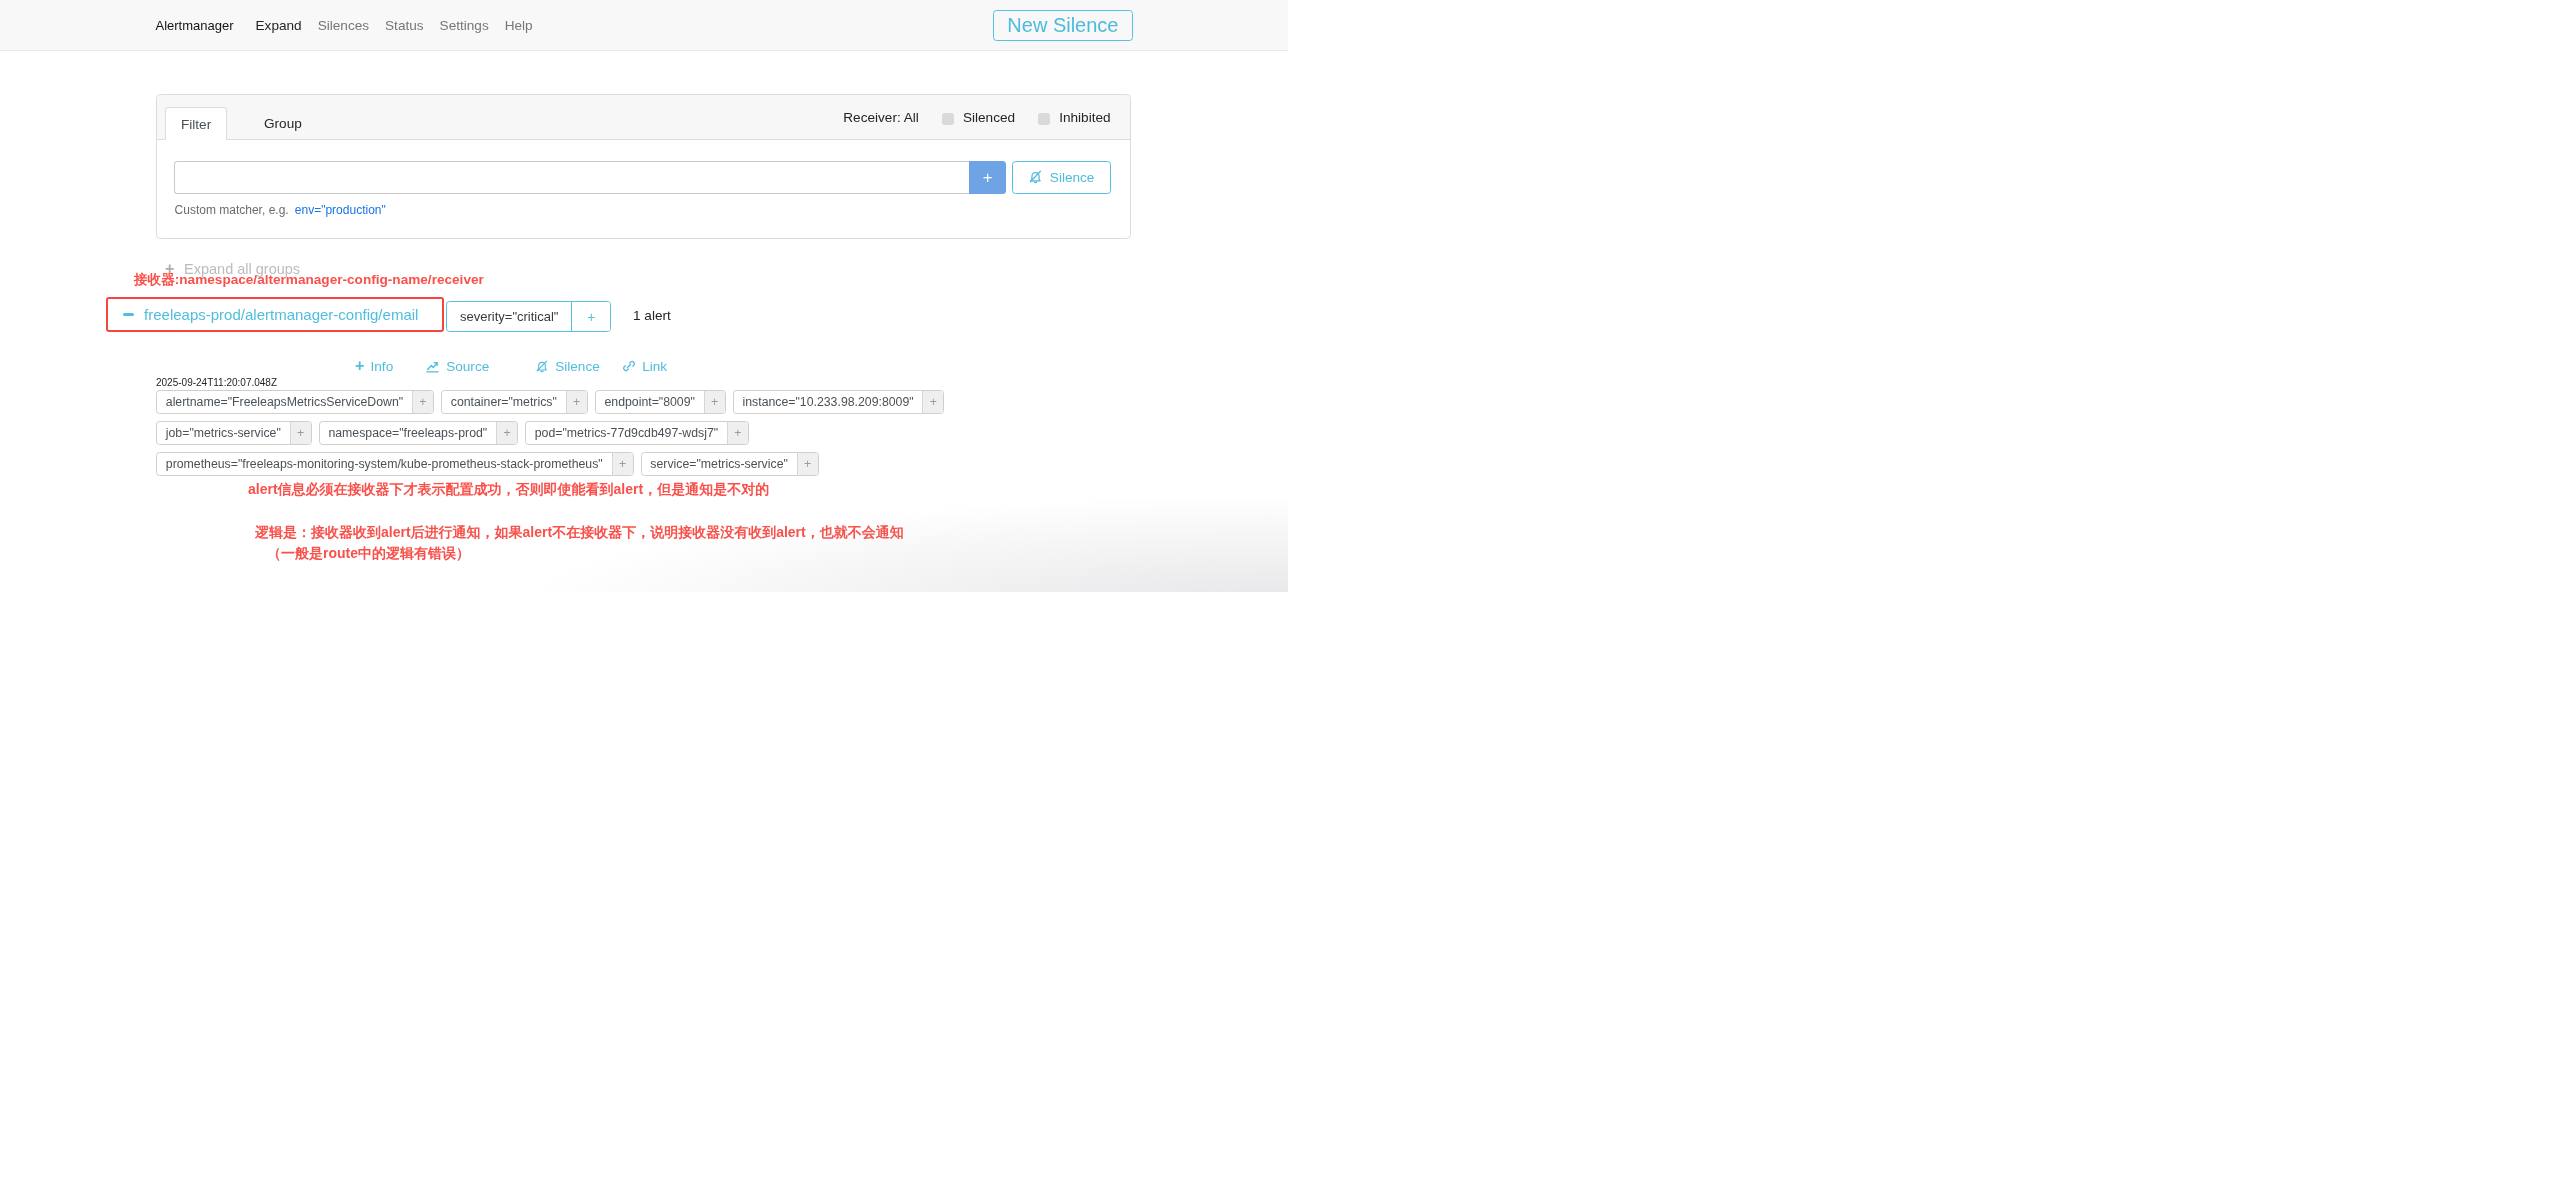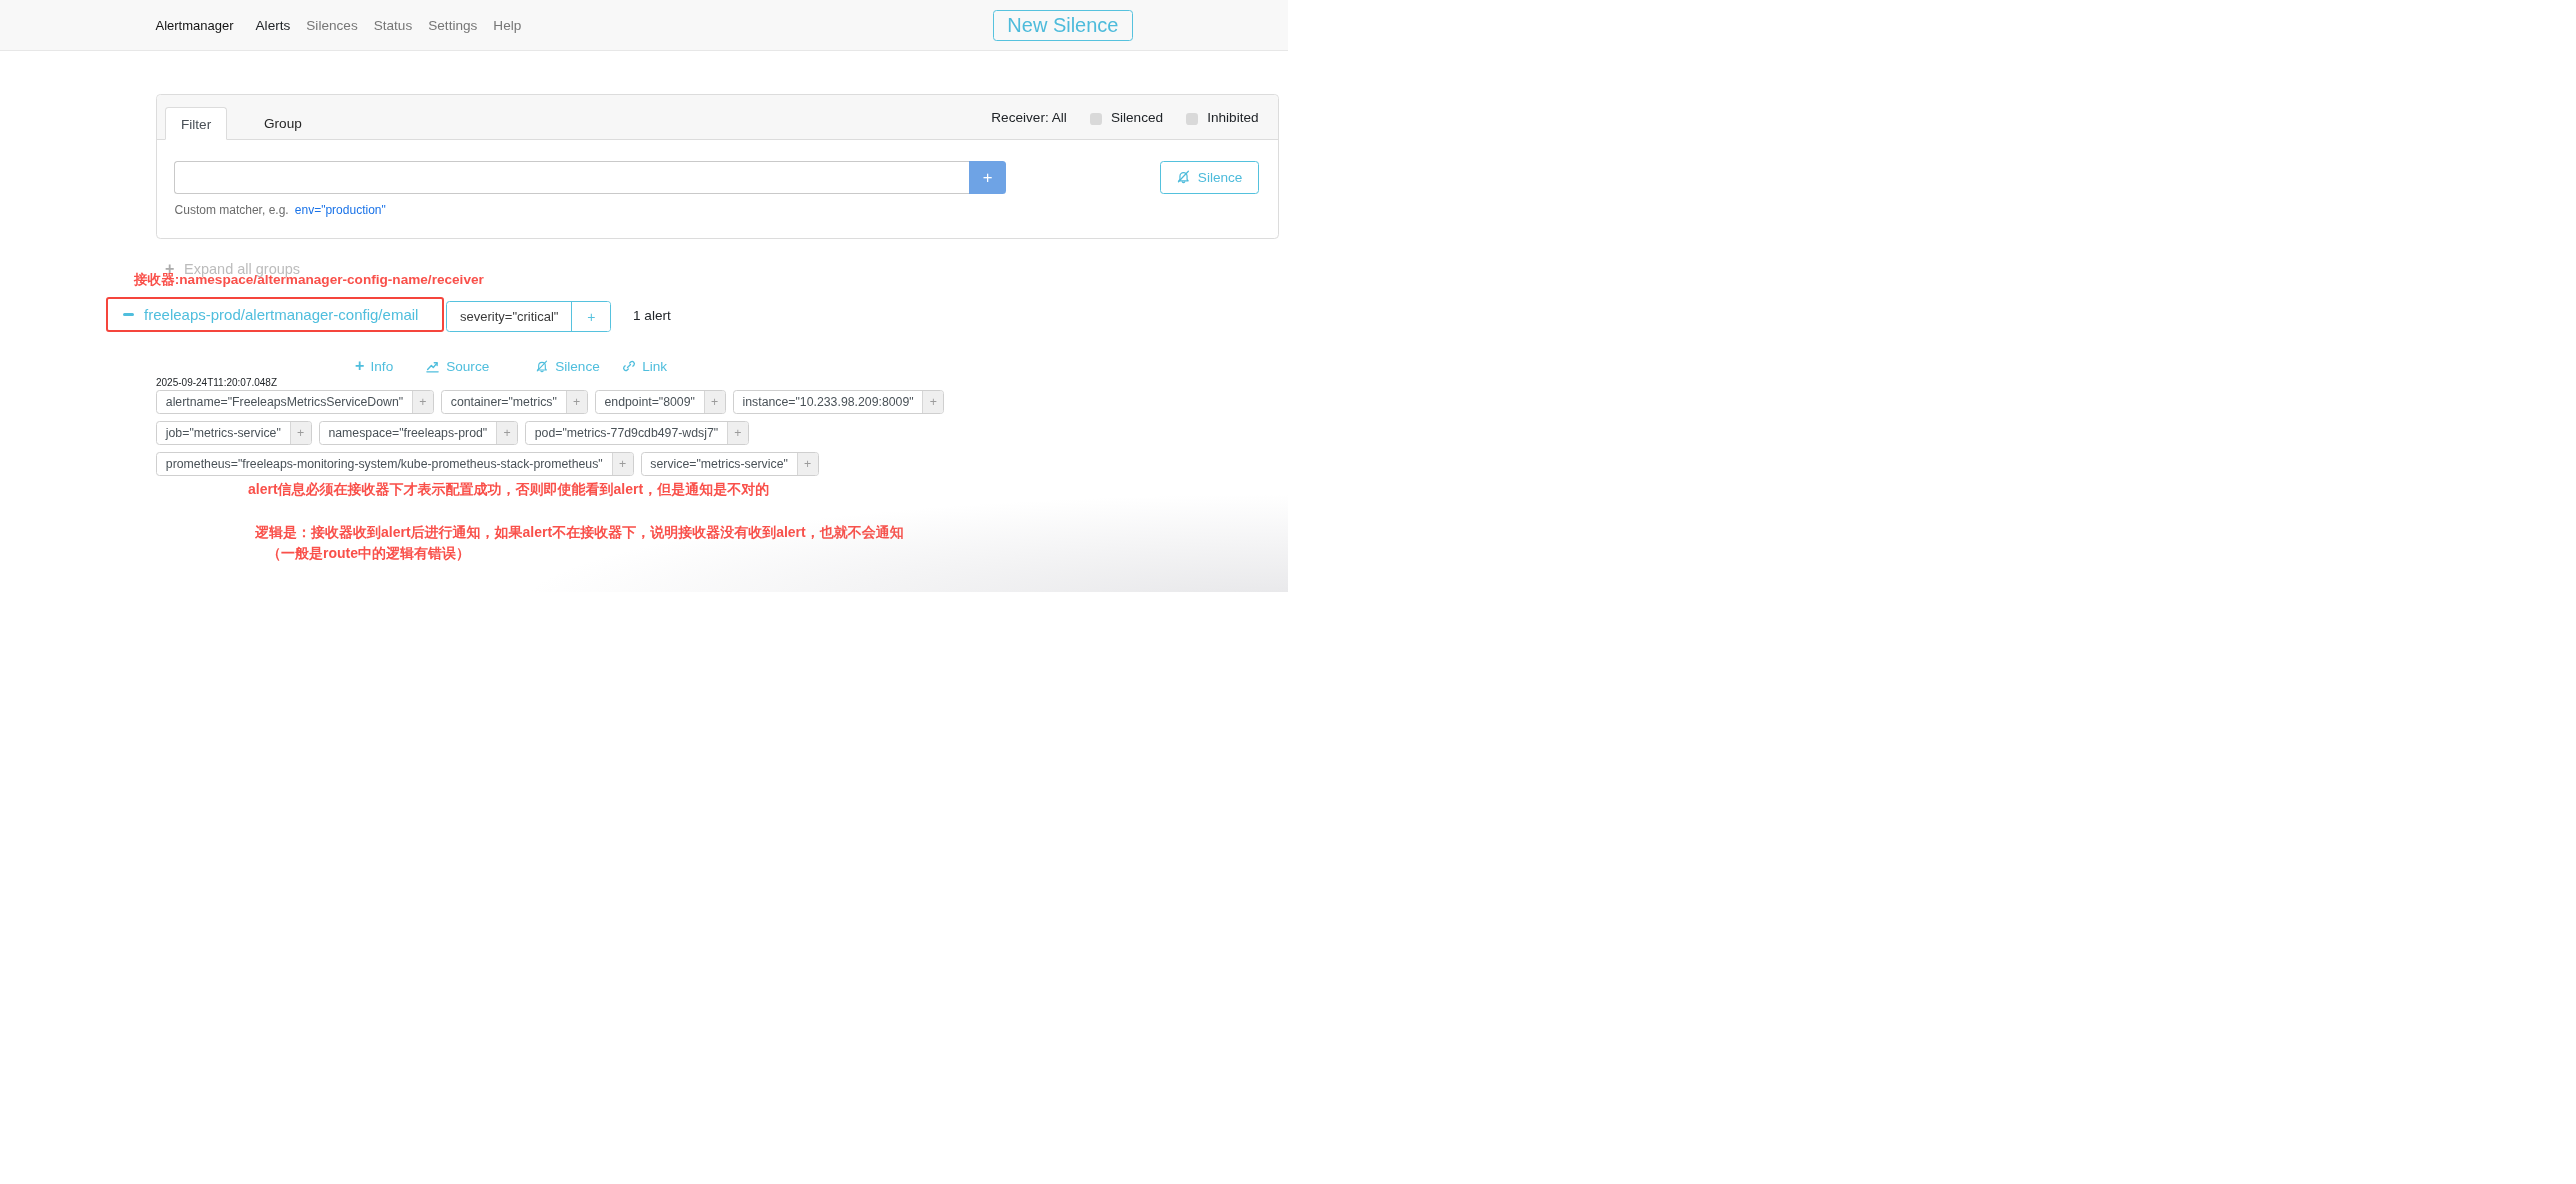--- a/index.html
+++ b/index.html
@@ -12,21 +12,21 @@
   .navbar-inner { width:977px; margin:0 auto; height:100%; display:flex; align-items:center; }
   .brand { font-size:13px; font-weight:500; color:#141414; margin-right:14px; cursor:pointer; }
   .navlinks { display:flex; align-items:center; }
   .navlink { font-size:13.6px; color:#767676; padding:0 8px; text-decoration:none; cursor:pointer; }
   .navlink.active { color:#212529; }
   .btn-new-silence { margin-left:auto; height:31px; padding:0 13px; background:transparent;
     border:0.9px solid #56c2de; border-radius:3.5px; color:#4dbbdb; font-size:20px; cursor:pointer;
     font-family:inherit; }
 
   
-  .panel { position:absolute; left:156px; top:94px; width:1123px; height:145px;
+  .panel { position:absolute; left:156px; top:94px; width:975px; height:145px;
     border:0.9px solid #dcdcdc; border-radius:4.4px; background:#fff; }
   .panel-header { position:relative; height:45px; background:#f7f7f7;
     border-bottom:0.9px solid #dcdcdc; border-radius:4.4px 4.4px 0 0; }
   .tab { position:absolute; bottom:-0.9px; height:33px; line-height:33px; padding:0 15px;
     font-size:13.6px; cursor:pointer; }
   .tab.active { left:8px; background:#fff; border:0.9px solid #dcdcdc; border-bottom:0.9px solid #fff;
     border-radius:3.5px 3.5px 0 0; color:#495057; }
   .tab.inactive { left:92px; color:#262626; }
   .header-right { position:absolute; right:19.4px; top:0; height:45px; display:flex; align-items:center; }
   .receiver-label { font-size:13.6px; color:#212529; }
@@ -96,21 +96,21 @@
 </style>
 </head>
 <body>
 
 <div class="page">
 
   <div class="navbar">
     <div class="navbar-inner">
       <span class="brand">Alertmanager</span>
       <nav class="navlinks">
-        <a class="navlink active">Alerts</a>
+        <a class="navlink active">Expand</a>
         <a class="navlink">Silences</a>
         <a class="navlink">Status</a>
         <a class="navlink">Settings</a>
         <a class="navlink">Help</a>
       </nav>
       <button class="btn-new-silence">New Silence</button>
     </div>
   </div>
 
   <div class="panel">

